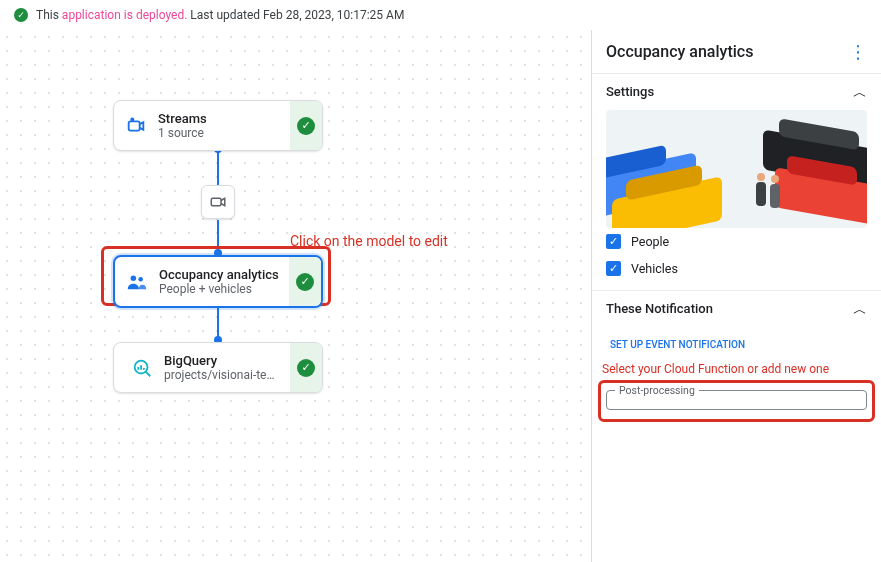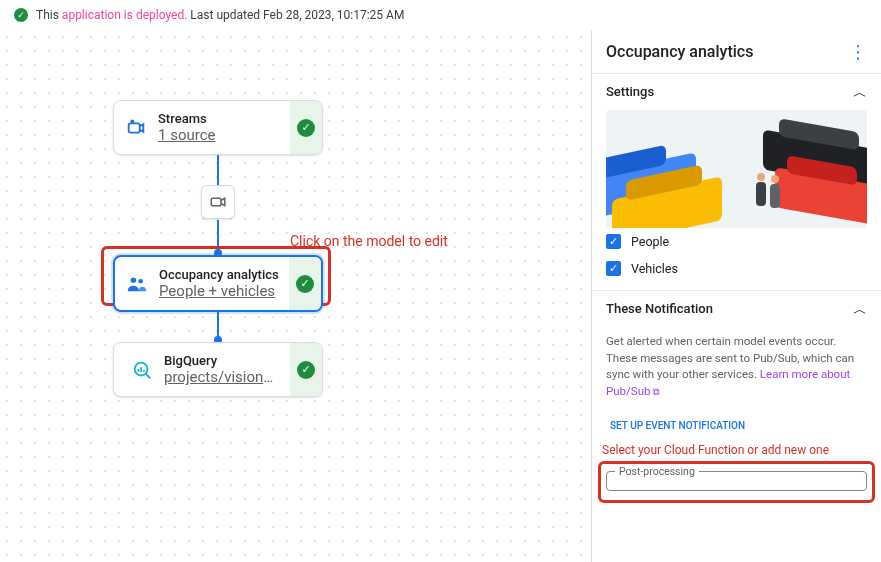--- a/index.html
+++ b/index.html
@@ -63,21 +63,21 @@
   }
   .node-icon {
     width: 24px; height: 24px;
     display: flex; align-items: center; justify-content: center;
     color: #1a73e8;
     flex-shrink: 0;
   }
   .node-icon.teal { color: #12b5cb; }
   .node-text { flex: 1; min-width: 0; }
   .node-title { font-size: 13px; font-weight: 500; color: #202124; }
-  .node-sub { font-size: 15px; color: #5f6368; white-space: nowrap; overflow: hidden; text-overflow: ellipsis; text-decoration: underline; }
+  .node-sub { font-size: 12px; color: #5f6368; white-space: nowrap; overflow: hidden; text-overflow: ellipsis; }
   .node-check {
     width: 32px; align-self: stretch;
     background: #e6f4ea;
     border-radius: 0 6px 6px 0;
     margin: -10px -10px -10px 0;
     display: flex; align-items: center; justify-content: center;
   }
   .check-circle {
     width: 18px; height: 18px; border-radius: 50%;
     background: #1e8e3e;
@@ -334,23 +334,20 @@
         <span class="checkbox">✓</span>
         <span>Vehicles</span>
       </div>
 
       <div class="divider"></div>
 
       <div class="section-row">
         <span>These Notification</span>
         <span class="chev">︿</span>
       </div>
-      <div class="event-desc">
-        <span>Get alerted when certain model events occur. These messages are sent to Pub/Sub, which can sync with your other services. </span><a href="#"><span>Learn more about Pub/Sub</span><span class="ext">⧉</span></a>
-      </div>
       <div class="setup-btn">SET UP EVENT NOTIFICATION</div>
 
       <div class="annotation" style="position:relative;padding:2px 10px 0;font-size:12px;">Select your Cloud Function or add new one</div>
 
       <div class="post-section">
         <div class="outline-red" style="left:-2px;top:-2px;right:-2px;bottom:-2px;"></div>
         <div class="select-field">
           <span class="float-label">Post-processing</span>
 
         </div>

